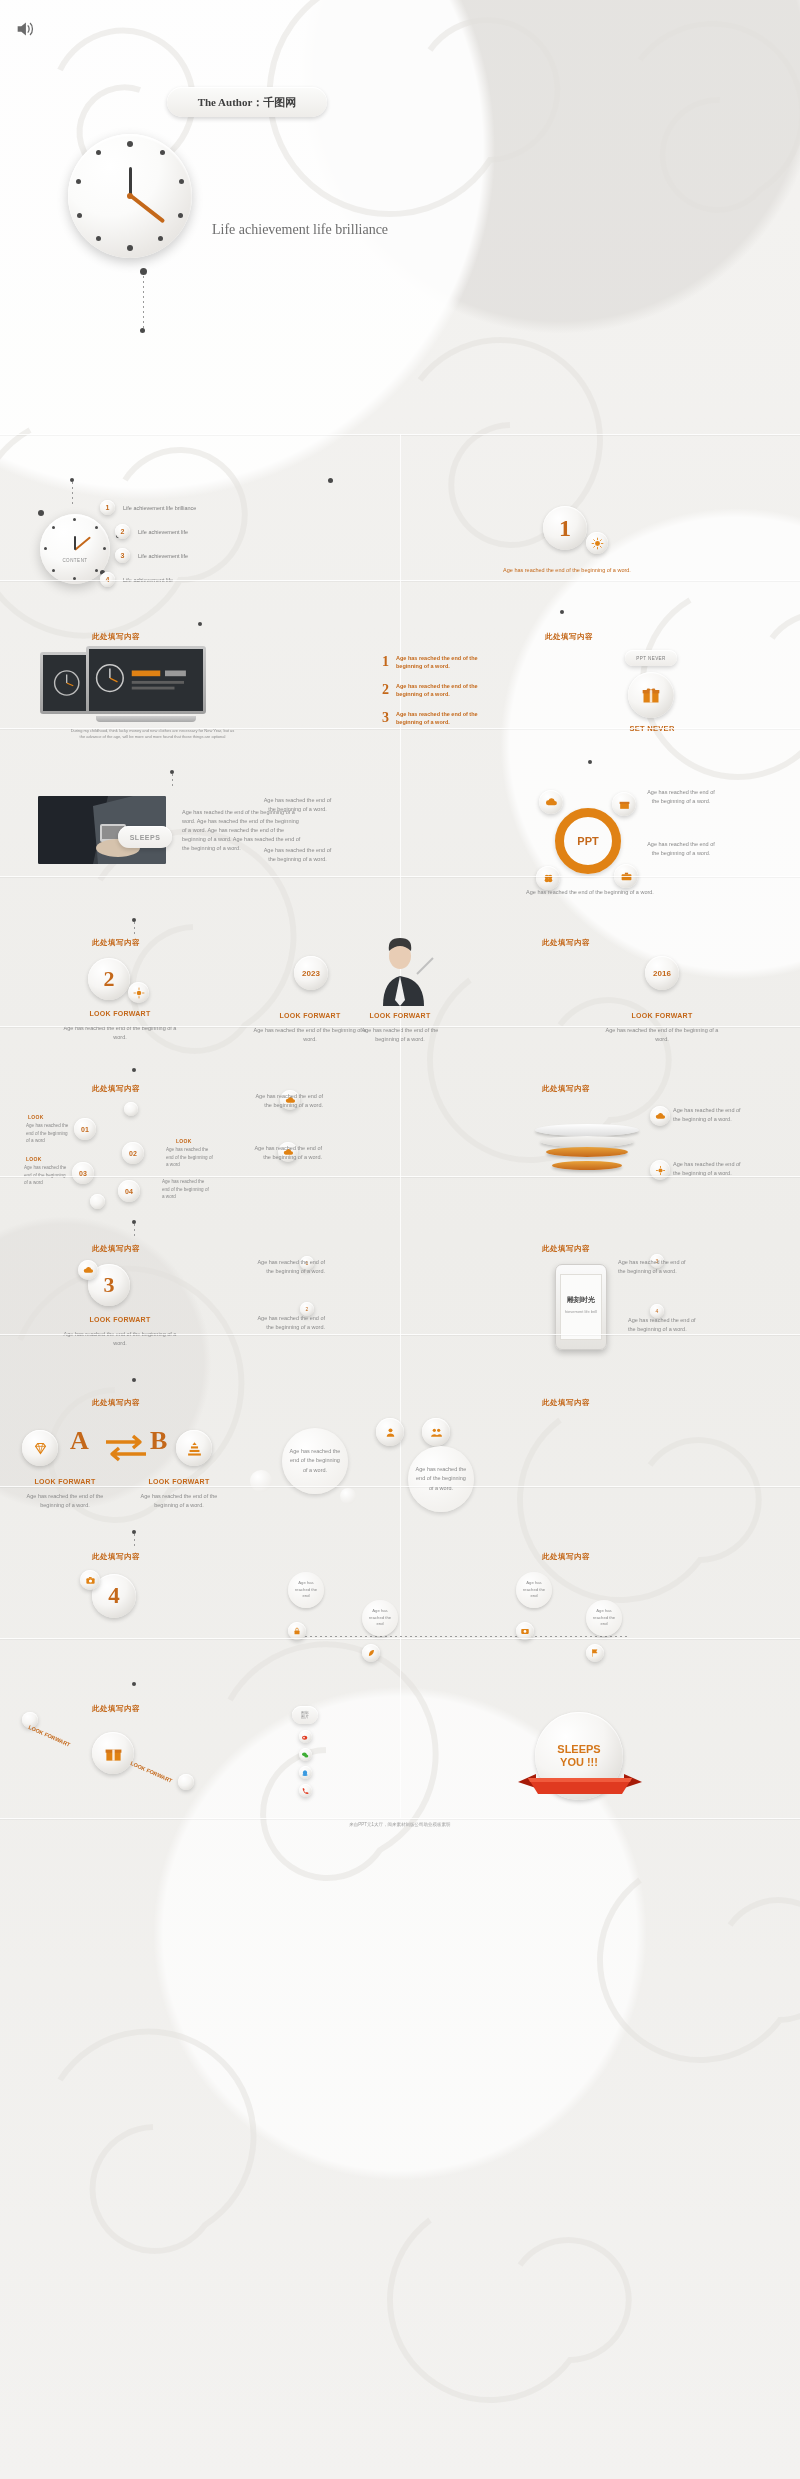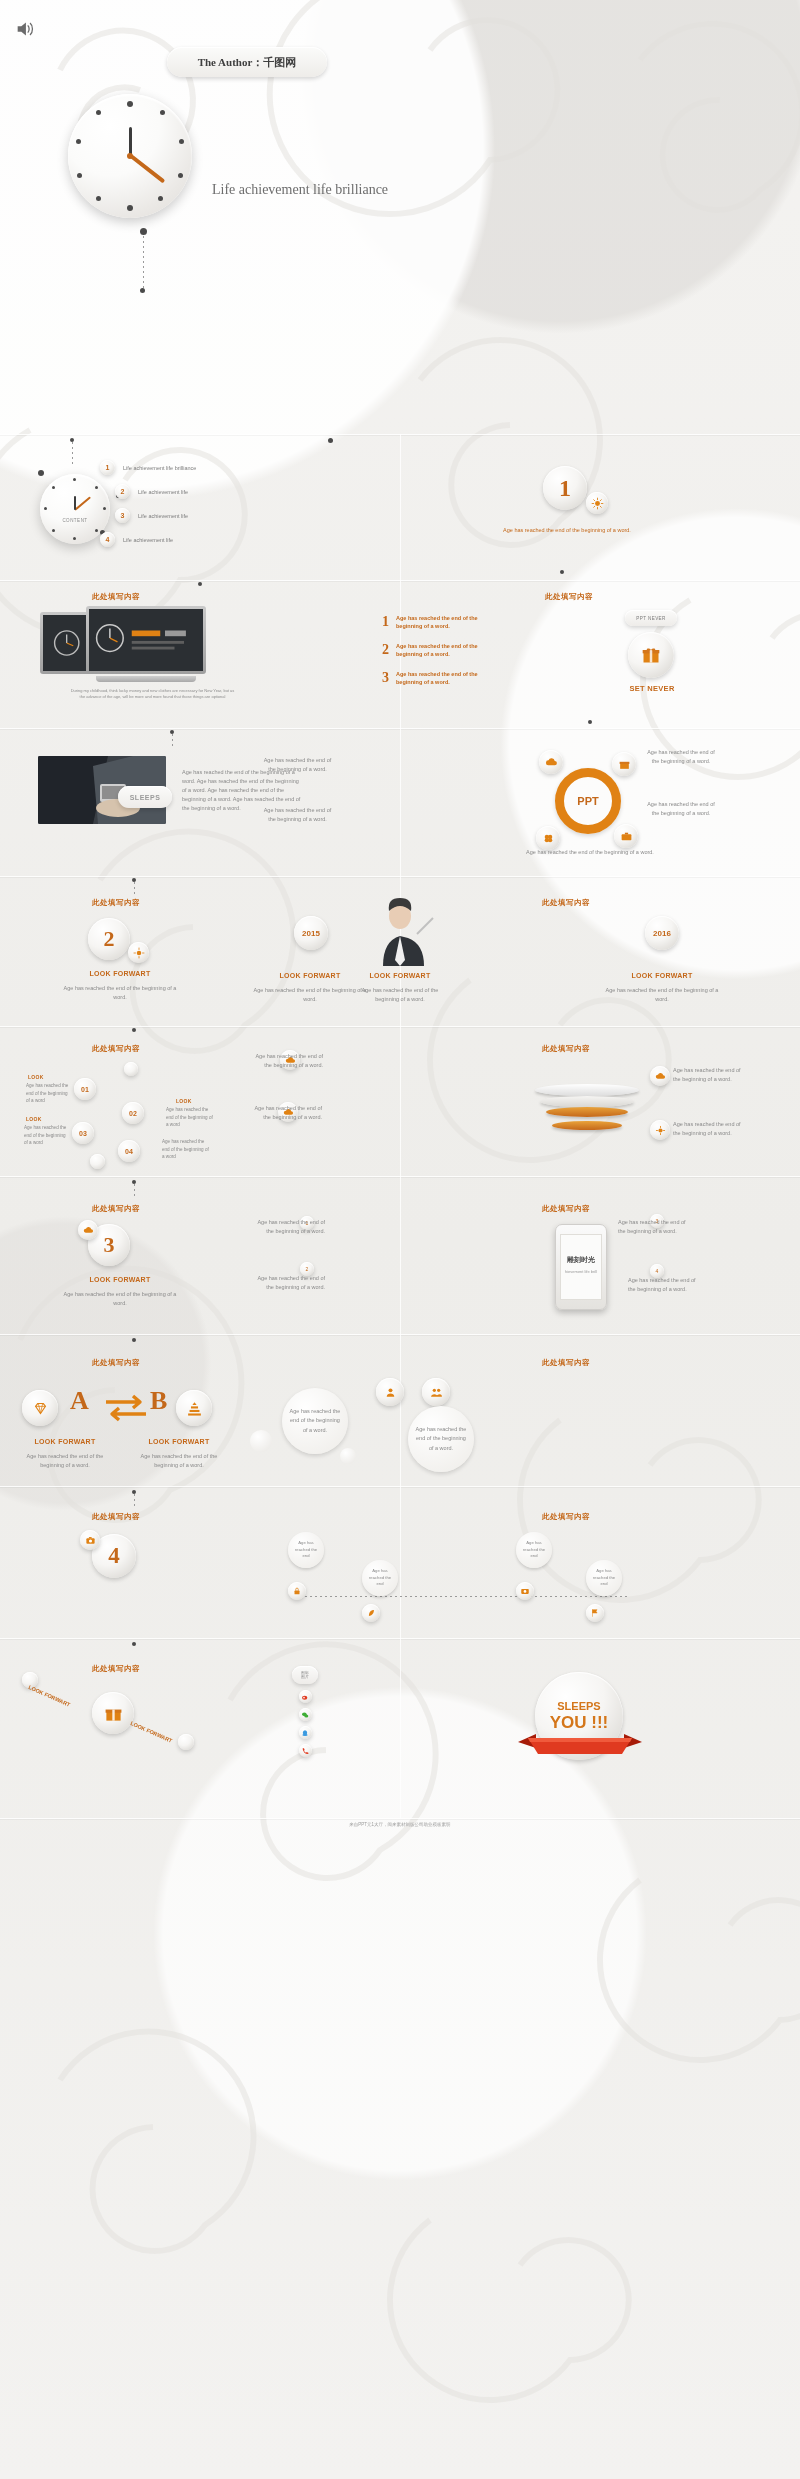--- a/index.html
+++ b/index.html
@@ -22,20 +22,21 @@
       radial-gradient(circle at 8% 55%, rgba(226,224,221,.6) 0 9%, rgba(0,0,0,0) 9.5%),
       radial-gradient(circle at 50% 78%, rgba(255,255,255,.7) 0 12%, rgba(0,0,0,0) 12.5%),
       linear-gradient(180deg, #f4f3f1 0%, #eeedea 50%, #f3f2f0 100%);
   }
   
   .swirls { position:absolute; inset:0; opacity:.5; pointer-events:none; }
 
   .slide {
     position: absolute;
     background: transparent;
+    margin-top: 40px;
   }
   .sep {
     position: absolute;
     left: 0; width: 800px; height: 1px;
     background: rgba(255,255,255,.85);
     box-shadow: 0 1px 0 rgba(0,0,0,.04);
   }
   .vsep {
     position:absolute; top:0; bottom:0; width:1px;
     background: rgba(255,255,255,.8);
@@ -419,21 +420,21 @@
 
   <div class="vsep" style="left:400px;top:876px;height:150px;"></div>
 
   <div class="slide" style="left:400px;top:876px;width:400px;height:150px;">
     <div class="ttl-cn" style="position:absolute;left:142px;top:22px;">此处填写内容</div>
     <div class="knob" style="position:absolute;left:-100px;top:0;width:0;height:0;"></div>
 
     <div class="knob" style="position:absolute;left:-108px;top:0;width:0;height:0;"></div>
 
     <div class="knob" style="position:absolute;left:-106px;top:40px;width:34px;height:34px;">
-      <span style="font-size:8px;color:#c4681a;font-weight:bold;">2015</span>
+      <span style="font-size:8px;color:#c4681a;font-weight:bold;">2023</span>
     </div>
     <div class="knob" style="position:absolute;left:245px;top:40px;width:34px;height:34px;">
       <span style="font-size:8px;color:#c4681a;font-weight:bold;">2016</span>
     </div>
 
     <div style="position:absolute;left:-39px;top:20px;width:78px;height:70px;overflow:hidden;">
       <svg viewBox="0 0 78 70" style="width:100%;height:100%;">
         <ellipse cx="39" cy="20" rx="11" ry="13" fill="#e8cdb5"></ellipse>
         <path d="M28 15 q11-10 22 0 q2-13 -11-13 q-13 0-11 13Z" fill="#3a3a3a"></path>
         <path d="M22 70 q0-25 17-30 l8 2 q16 6 16 28Z" fill="#2f3338"></path>
@@ -725,21 +726,21 @@
     <div class="knob" style="position:absolute;left:178px;top:96px;width:16px;height:16px;"></div>
     <div style="position:absolute;left:132px;top:82px;font-size:5.5px;color:#c4681a;font-weight:bold;transform:rotate(24deg);transform-origin:0 0;">LOOK FORWART</div>
   </div>
 
   <div class="vsep" style="left:400px;top:1638px;height:180px;"></div>
 
   <div class="slide" style="left:400px;top:1638px;width:400px;height:180px;">
     <div class="knob" style="position:absolute;left:135px;top:34px;width:88px;height:88px;">
       <div style="text-align:center;line-height:1.15;">
         <div style="font-size:11px;font-weight:bold;color:#d4761a;">SLEEPS</div>
-        <div style="font-size:17px;font-weight:bold;color:#d4761a;">YOU !!!</div>
+        <div style="font-size:11px;font-weight:bold;color:#d4761a;">YOU !!!</div>
       </div>
     </div>
     <svg style="position:absolute;left:118px;top:96px;" width="124" height="32" viewBox="0 0 124 32">
       <path d="M0 8 L18 0 L18 14 Z" fill="#a61b08"></path>
       <path d="M124 8 L106 0 L106 14 Z" fill="#a61b08"></path>
       <path d="M10 4 H114 L104 20 H20 Z" fill="#e03a20"></path>
       <path d="M10 4 H114 L112 8 H12 Z" fill="#f05a3c"></path>
     </svg>
 
     <div style="position:absolute;left:-115px;top:28px;width:40px;">

